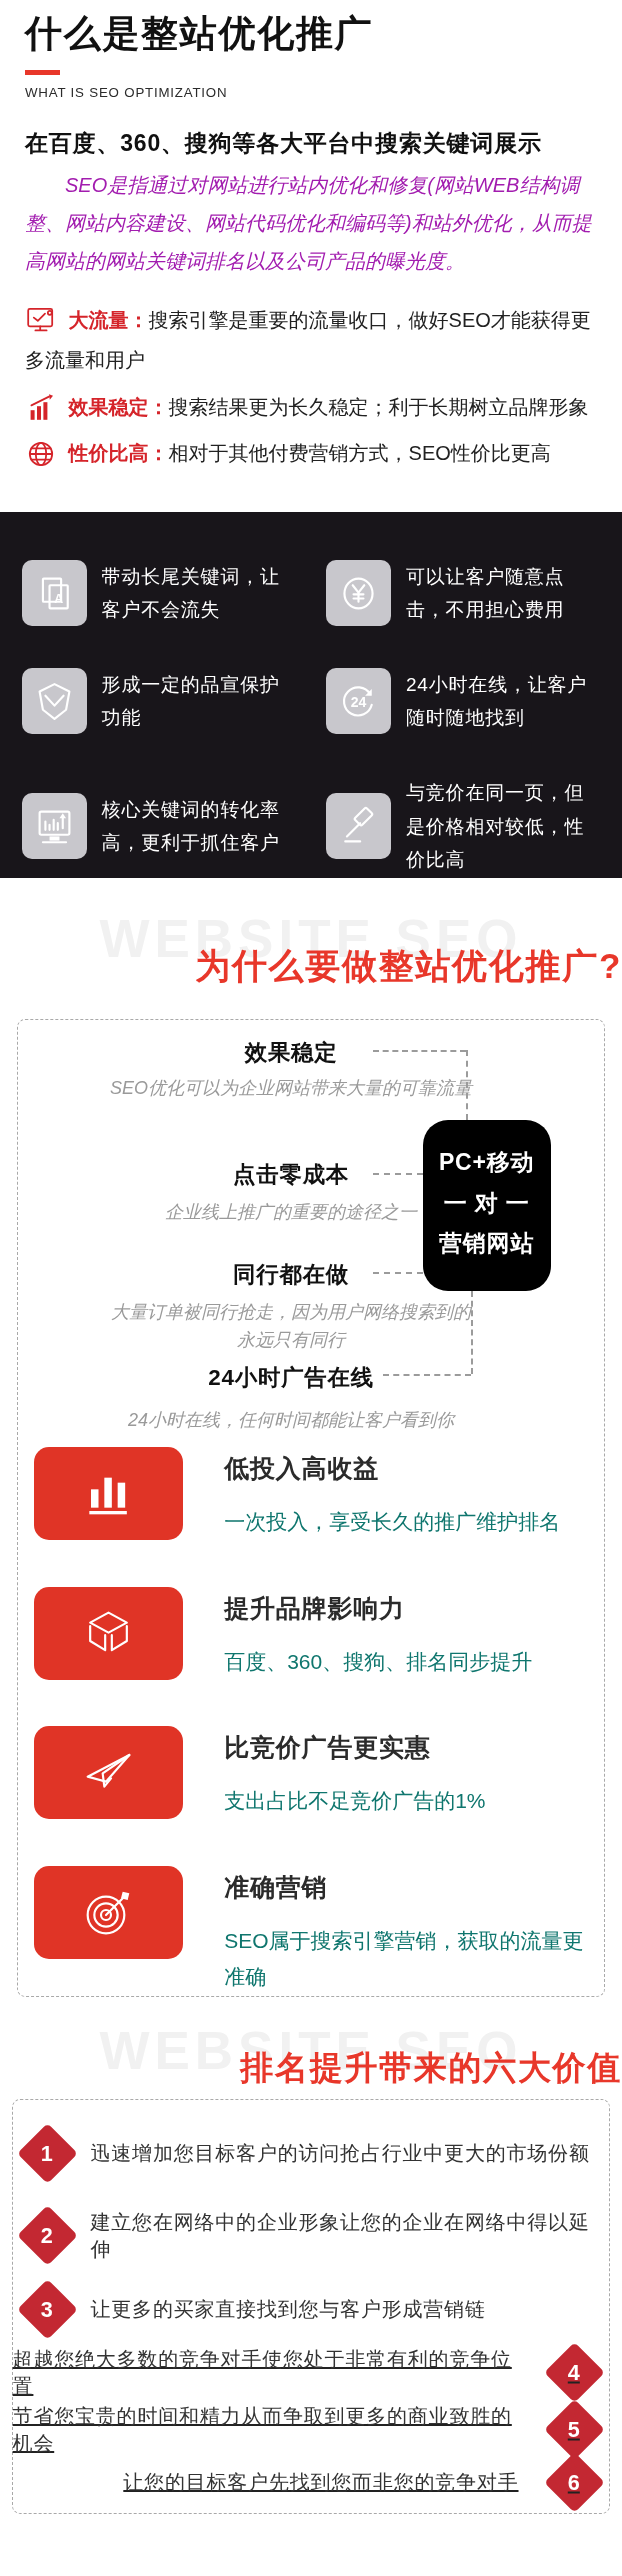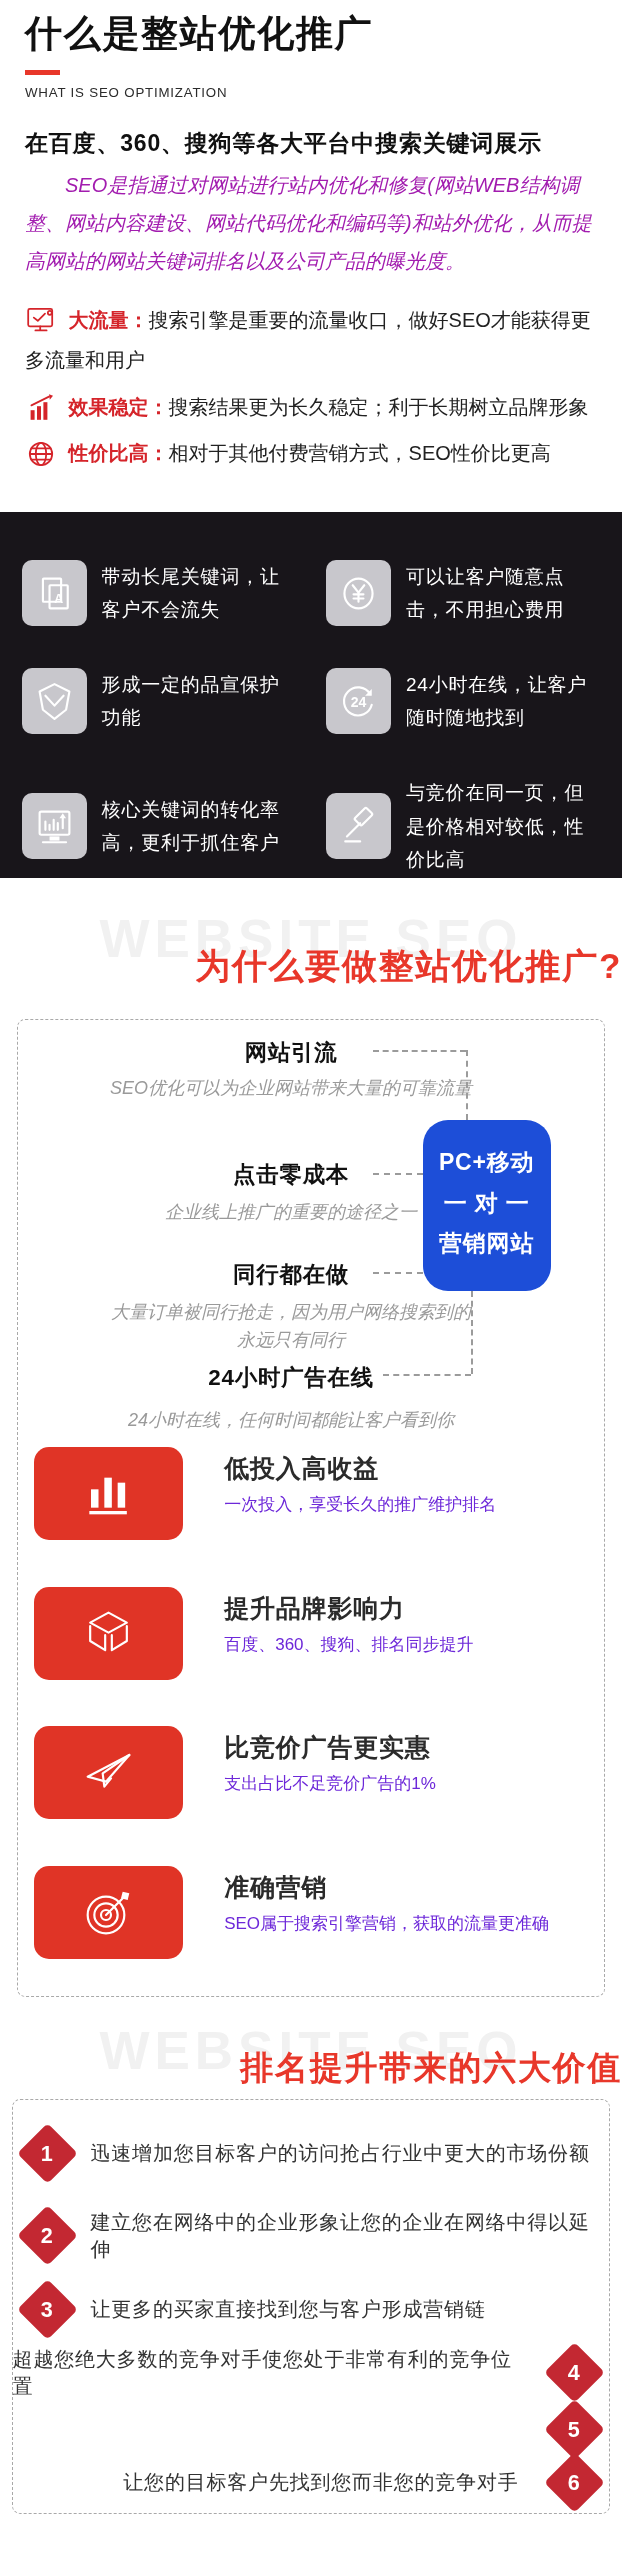--- a/index.html
+++ b/index.html
@@ -39,38 +39,38 @@
   .sec3 .sec-title { top:65px; font-size:35px; }
   .dash-box { position:absolute; border:1.7px dashed #a9a9a9; border-radius:8.3px; background:transparent; }
   .box1 { left:16.6px; right:16.6px; top:141px; height:978px; }
   .flow-item { position:absolute; left:33px; width:481px; text-align:center; z-index:1; }
   .flow-title { font-size:22.4px; font-weight:700; color:#111; letter-spacing:0.8px; }
   .flow-desc { font-size:18px; color:#9a9a9a; line-height:1.55;font-style:italic; }
   .flow-desc.narrow { max-width:365px; margin:0 auto; }
   .conn { position:absolute; z-index:0; }
   .conn.h { border-top:2.5px dashed #9b9b9b; height:0; }
   .conn.v { border-left:2.5px dashed #9b9b9b; width:0; }
-  .hub { position:absolute; left:405px; top:100px; width:128px; height:171px; background:#1d4ed8;
+  .hub { position:absolute; left:405px; top:100px; width:128px; height:171px; background:#000000;
          border-radius:25px; color:#fff; text-align:center; font-weight:700; font-size:23px;
          line-height:1.78; padding-top:21.6px; letter-spacing:0.8px; z-index:2; }
   .feat { position:absolute; left:16.6px; right:16.6px; display:flex; }
   .feat-icon { width:149px; height:93px; flex:0 0 149px; background:#e03426; border-radius:15px;
                display:flex; align-items:center; justify-content:center; }
   .feat-icon svg { width:55px; height:55px; }
   .feat-text { margin-left:41px; padding-top:5px; }
   .feat-title { font-size:25px; font-weight:700; color:#2b2b2b; letter-spacing:0.8px; }
-  .feat-desc { font-size:17px; color:#6d28d9; margin-top:6px; line-height:1.7; max-width:365px; }
+  .feat-desc { font-size:21px; color:#0f766e; margin-top:19px; line-height:1.7; max-width:365px; }
   
   .sec4 { position:relative; height:578px; overflow:hidden; }
   .sec4 .watermark { top:21.6px; }
   .sec4 .sec-title { top:48px; font-size:33px; }
   .box2 { left:11.6px; right:11.6px; top:101px; height:415px; }
   .val-row { position:absolute; left:0; width:100%; height:61px; display:flex; align-items:center; }
   .val-row.left { justify-content:flex-start; padding-left:13.3px; }
-  .val-row.right { justify-content:flex-end; padding-right:13.3px; }
+  .val-row.right { justify-content:flex-end; padding-right:13.3px;text-decoration:underline; }
   .diamond { width:43px; height:43px; background:#c32832; border-radius:5px; transform:rotate(45deg);
              flex:0 0 43px; display:flex; align-items:center; justify-content:center; }
   .diamond span { transform:rotate(-45deg); color:#fff; font-size:21.6px; font-weight:700; }
   .val-text { font-size:20px; color:#333; letter-spacing:0.8px; }
   .val-row.left .val-text { margin-left:21.6px; }
   .val-row.right .val-text { margin-right:18px; }
   svg .st-r { stroke:#d5242a; fill:none; stroke-width:2.2; stroke-linecap:round; stroke-linejoin:round; }
   svg .fl-r { fill:#d5242a; }
   svg .st-w { stroke:#fff; fill:none; stroke-width:2.6; stroke-linecap:round; stroke-linejoin:round; }
   svg .fl-w { fill:#fff; }
@@ -186,21 +186,21 @@
     <div class="tile-text">与竞价在同一页，但是价格相对较低，性价比高</div>
   </div>
 </div>
 
 <div class="sec3">
   <div class="watermark">WEBSITE SEO</div>
   <div class="sec-title">为什么要做整站优化推广?</div>
 
   <div class="dash-box box1">
 
-    <div class="flow-item" style="top:16.6px"><span class="flow-title">网站引流</span></div>
+    <div class="flow-item" style="top:16.6px"><span class="flow-title">效果稳定</span></div>
     <div class="flow-item" style="top:55px">
         <div class="flow-desc">SEO优化可以为企业网站带来大量的可靠流量</div>
       </div>
 
     <div class="flow-item" style="top:139px"><span class="flow-title">点击零成本</span></div>
     <div class="flow-item" style="top:179px">
         <div class="flow-desc">企业线上推广的重要的途径之一</div>
       </div>
 
     <div class="flow-item" style="top:239px"><span class="flow-title">同行都在做</span></div>
@@ -306,20 +306,21 @@
         </div>
       <div class="val-text">让更多的买家直接找到您与客户形成营销链</div>
     </div>
     <div class="val-row right" style="top:242px">
       <div class="val-text">超越您绝大多数的竞争对手使您处于非常有利的竞争位置</div>
       <div class="diamond" style="margin-left:16.6px">
           <span>4</span>
         </div>
     </div>
     <div class="val-row right" style="top:299px">
+      <div class="val-text">节省您宝贵的时间和精力从而争取到更多的商业致胜的机会</div>
       <div class="diamond" style="margin-left:16.6px">
           <span>5</span>
         </div>
     </div>
     <div class="val-row right" style="top:352px">
       <div class="val-text">让您的目标客户先找到您而非您的竞争对手</div>
       <div class="diamond" style="margin-left:16.6px">
           <span>6</span>
         </div>
     </div>

